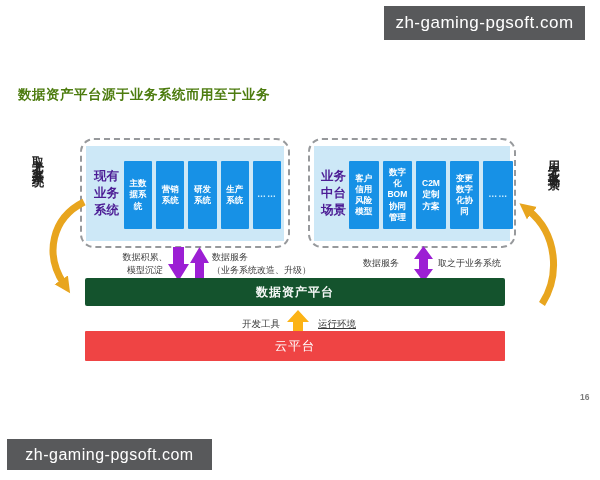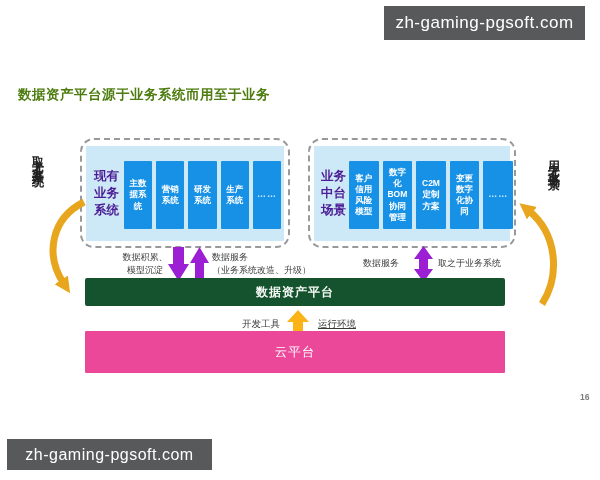--- a/index.html
+++ b/index.html
@@ -92,22 +92,22 @@
   .lbl-dev { left: 242px; top: 317px; font-size: 9.5px; }
   .lbl-run { left: 318px; top: 317px; font-size: 9.5px; text-decoration: underline; }
 
   .platform-bar {
     left: 85px; top: 278px; width: 420px; height: 28px;
     background: #14532d; border-radius: 2px;
     color: rgba(255,255,255,0.96);
     font-size: 12px; font-weight: bold; letter-spacing: 1px;
   }
   .cloud-bar {
-    left: 85px; top: 331px; width: 420px; height: 42px;
-    background: #ec4899; border-radius: 1px;
+    left: 85px; top: 331px; width: 420px; height: 30px;
+    background: #ef4444; border-radius: 1px;
     color: #ffffff; font-size: 12.5px; letter-spacing: 1px;
   }
 
   .page-num { left: 580px; top: 392px; font-size: 8.5px; color: #7c7c7c; font-weight: bold; }
 
   svg { display: block; }
 </style>
 </head>
 <body>
 

